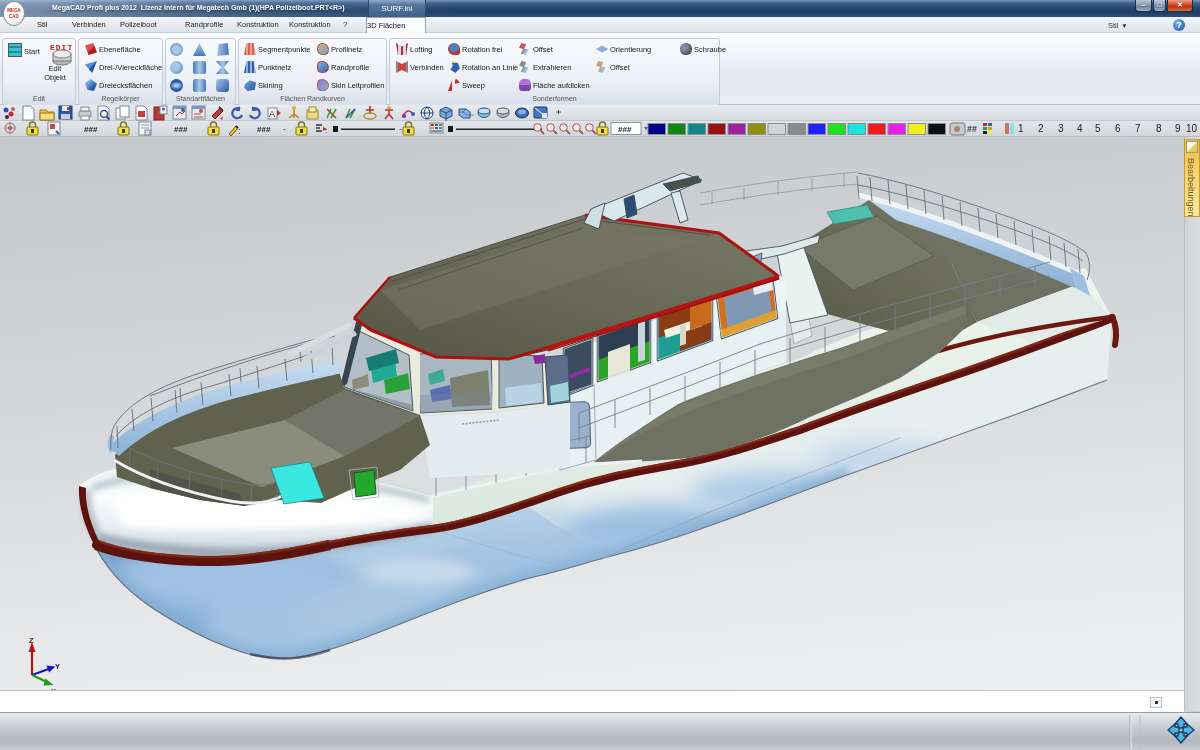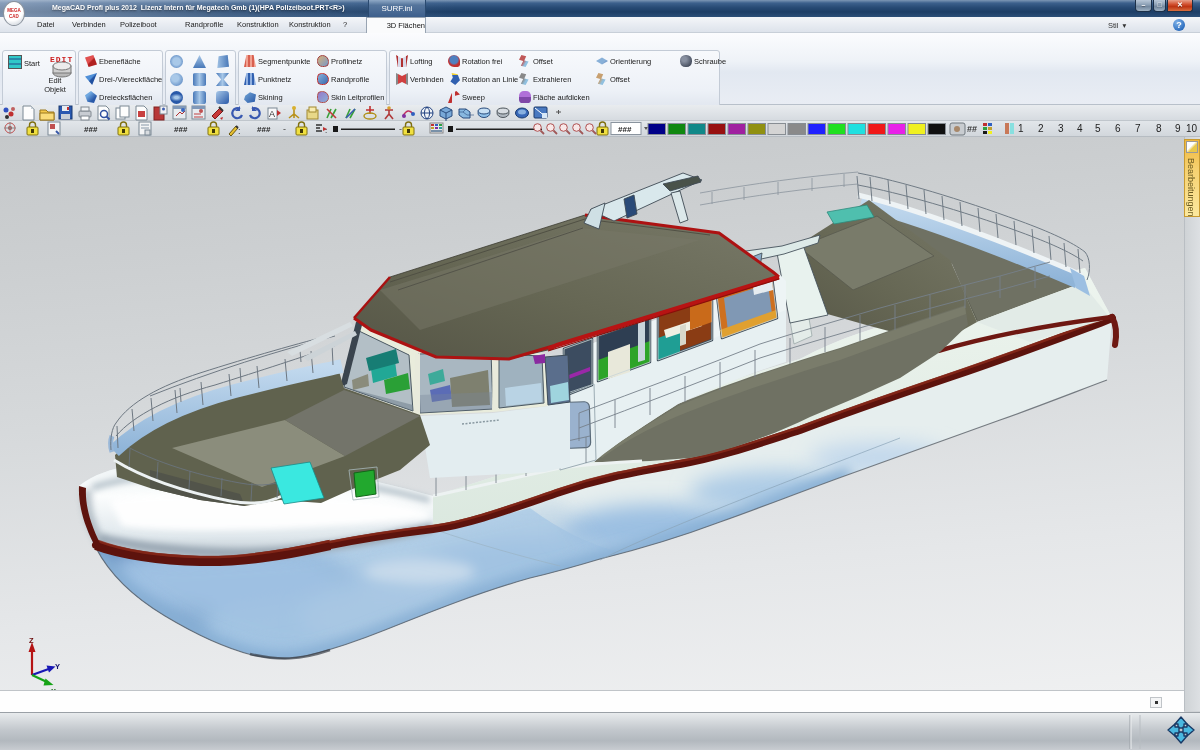--- a/index.html
+++ b/index.html
@@ -14,26 +14,26 @@
 #btnmin{left:1135px;width:17px;background:linear-gradient(180deg,#b9c8d8 0%,#8fa3b8 40%,#73889f 60%,#9fb2c4 100%);}
 #btnmax{left:1153px;width:13px;background:linear-gradient(180deg,#b9c8d8 0%,#8fa3b8 40%,#73889f 60%,#9fb2c4 100%);}
 #btnclose{left:1167px;width:26px;background:linear-gradient(180deg,#e8a08a 0%,#d1502f 40%,#bd3413 60%,#d96e3f 100%);border-radius:0 0 3px 0;}
 .winbtn span{display:block;text-align:center;color:#fff;font-size:7px;line-height:10px;font-weight:bold;text-shadow:0 1px 1px rgba(0,0,0,.4);}
 
 #logo{left:3px;top:1px;width:22px;height:25px;border-radius:50%;background:radial-gradient(circle at 40% 35%,#ffffff 55%,#dfe3e8 75%,#b9c0c8 100%);border:1px solid #8a929c;box-sizing:border-box;z-index:30;}
 #logo:after{content:"MEGA CAD";display:block;margin-top:5px;text-align:center;font-size:5px;line-height:6px;color:#cc2222;font-weight:bold;transform:scale(.9);}
 
 #menubar{left:0;top:17px;width:1200px;height:16px;background:linear-gradient(180deg,#f4f6f9 0%,#e8ecf2 50%,#dde3eb 100%);border-bottom:1px solid #c8cfd8;box-sizing:border-box;}
 .menuitem{position:absolute;top:3px;font-size:7.5px;color:#222;}
-#tab3d{position:absolute;left:366px;top:0px;width:58px;height:16px;background:#fafbfc;border:1px solid #98a4b2;border-bottom:none;font-size:7.5px;color:#111;text-align:right;line-height:15px;}
+#tab3d{position:absolute;left:366px;top:0px;width:58px;height:16px;background:#fafbfc;border:1px solid #98a4b2;border-bottom:none;font-size:7.5px;color:#111;text-align:left;line-height:15px;}
 #stil{position:absolute;left:1108px;top:4px;font-size:7.5px;color:#333;}
 #helpq{position:absolute;left:1173px;top:2px;width:12px;height:12px;border-radius:50%;background:radial-gradient(circle at 35% 30%,#7fb2e8,#2e6fc0 70%,#1a4e96);color:#fff;font-size:9px;font-weight:bold;text-align:center;line-height:12px;}
 
 #ribbon{left:0;top:33px;width:1200px;height:72px;background:linear-gradient(180deg,#fbfcfe 0%,#eef2f7 40%,#e2e8f1 55%,#e9edf4 100%);border-bottom:1px solid #b8c0ca;box-sizing:border-box;}
-.rgroup{position:absolute;top:17px;height:68px;background:linear-gradient(180deg,#f7f9fc 0%,#edf1f7 60%,#e4e9f1 78%,#dde3ed 100%);border:1px solid #c3cbd6;border-radius:3px;box-sizing:border-box;text-decoration:underline;}
+.rgroup{position:absolute;top:5px;height:68px;background:linear-gradient(180deg,#f7f9fc 0%,#edf1f7 60%,#e4e9f1 78%,#dde3ed 100%);border:1px solid #c3cbd6;border-radius:3px;box-sizing:border-box;text-decoration:underline;}
 .rlabel{position:absolute;bottom:1px;left:0;right:0;text-align:center;font-size:7px;color:#555;height:11px;line-height:11px;background:linear-gradient(180deg,#e3e8f0,#d8dfe9);}
 .ritem{position:absolute;font-size:7.5px;color:#1a1a1a;white-space:nowrap;height:14px;line-height:14px;}
 .ricon{display:inline-block;width:12px;height:12px;vertical-align:-3px;margin-right:2px;}
 .gico{width:13px !important;height:13px !important;}
 
 #tb1{left:0;top:105px;width:1200px;height:16px;background:linear-gradient(180deg,#e9ecef,#d6dbe0);border-bottom:1px solid #c0c6cc;box-sizing:border-box;}
 #tb2{left:0;top:121px;width:1200px;height:16px;background:linear-gradient(180deg,#e2e6ea,#d2d7dc);border-bottom:1px solid #b6bcc2;box-sizing:border-box;}
 
 #viewport{left:0;top:137px;width:1184px;height:553px;background:linear-gradient(175deg,#c5c8ca 0%,#cccfd1 20%,#d6d9db 45%,#e5e7e9 75%,#eff0f1 100%);overflow:hidden;}
 #rightstrip{left:1184px;top:137px;width:16px;height:574px;background:linear-gradient(90deg,#cfd3d6,#dde0e3);border-left:1px solid #b9bec3;box-sizing:border-box;}
@@ -55,21 +55,21 @@
     <span>–</span>
   </div>
 <div class="abs winbtn" id="btnmax">
     <span>□</span>
   </div>
 <div class="abs winbtn" id="btnclose">
     <span>✕</span>
   </div>
 <div class="abs" id="logo"></div>
 <div class="abs" id="menubar">
-  <span class="menuitem" style="left:37px;">Datei</span>
+  <span class="menuitem" style="left:37px;">Stil</span>
   <span class="menuitem" style="left:72px;">Verbinden</span>
   <span class="menuitem" style="left:120px;">Polizeiboot</span>
   <span class="menuitem" style="left:185px;">Randprofile</span>
   <span class="menuitem" style="left:237px;">Konstruktion</span>
   <span class="menuitem" style="left:289px;">Konstruktion</span>
   <span class="menuitem" style="left:343px;">?</span>
   <span id="tab3d">3D Flächen</span>
   <span id="stil">Stil&nbsp;&nbsp;▾</span>
   <span id="helpq">?</span>
 </div>

